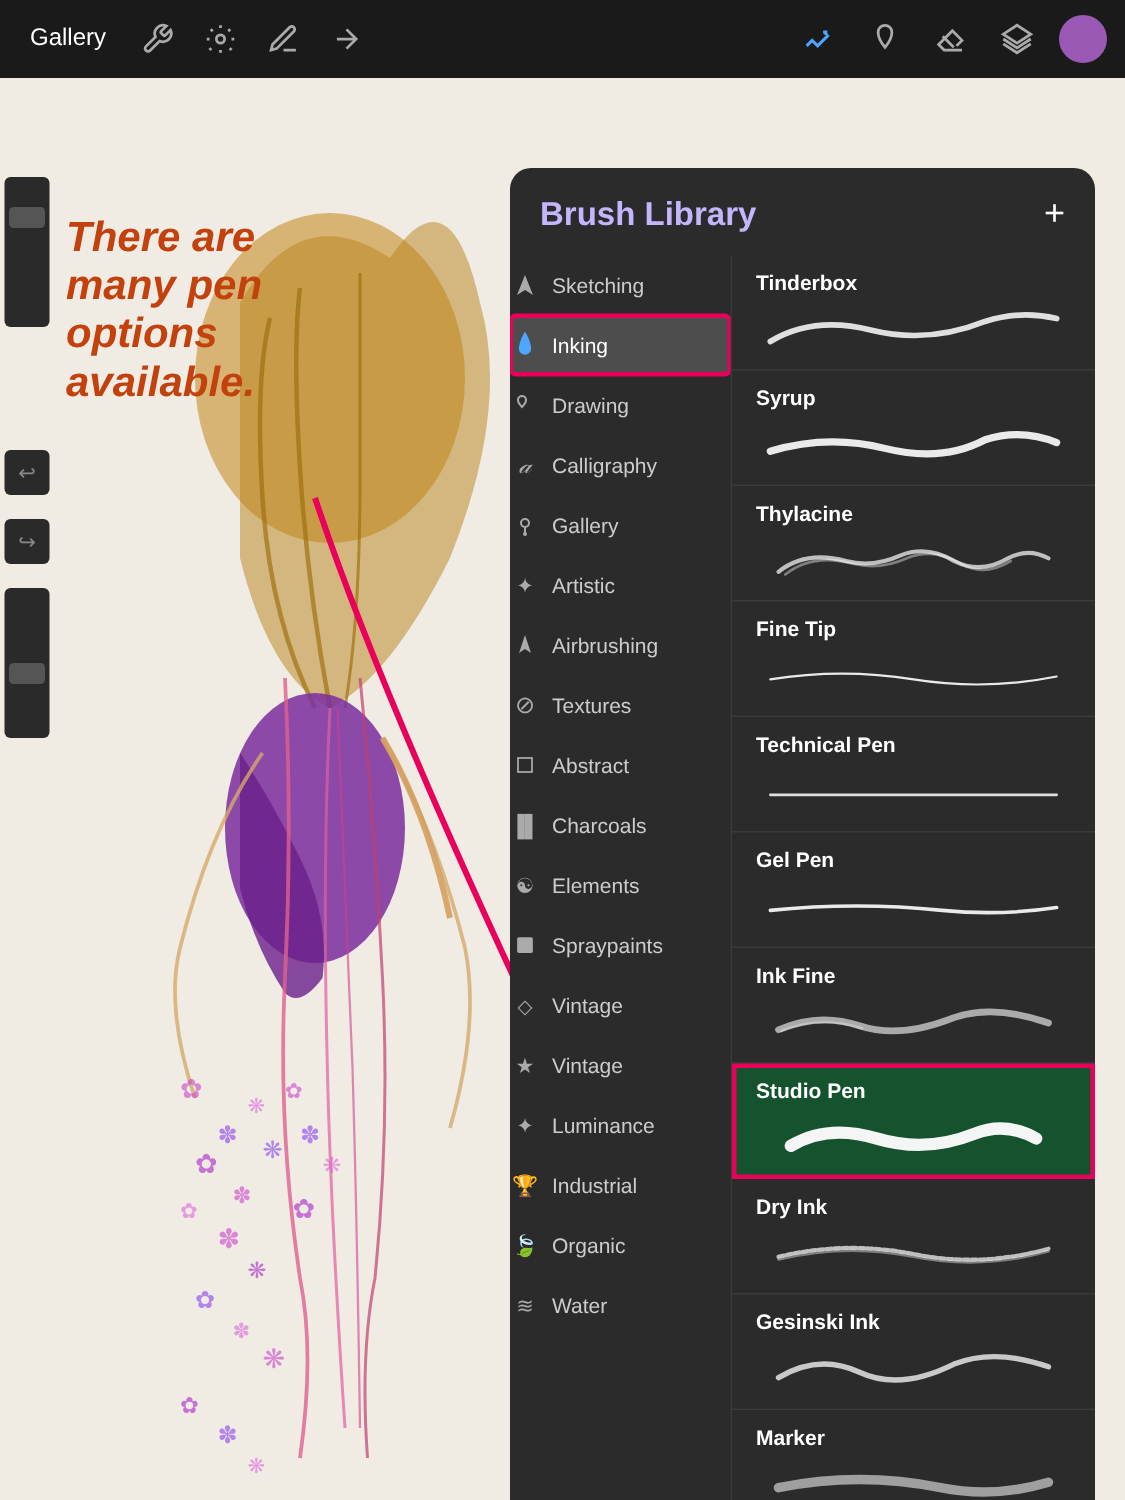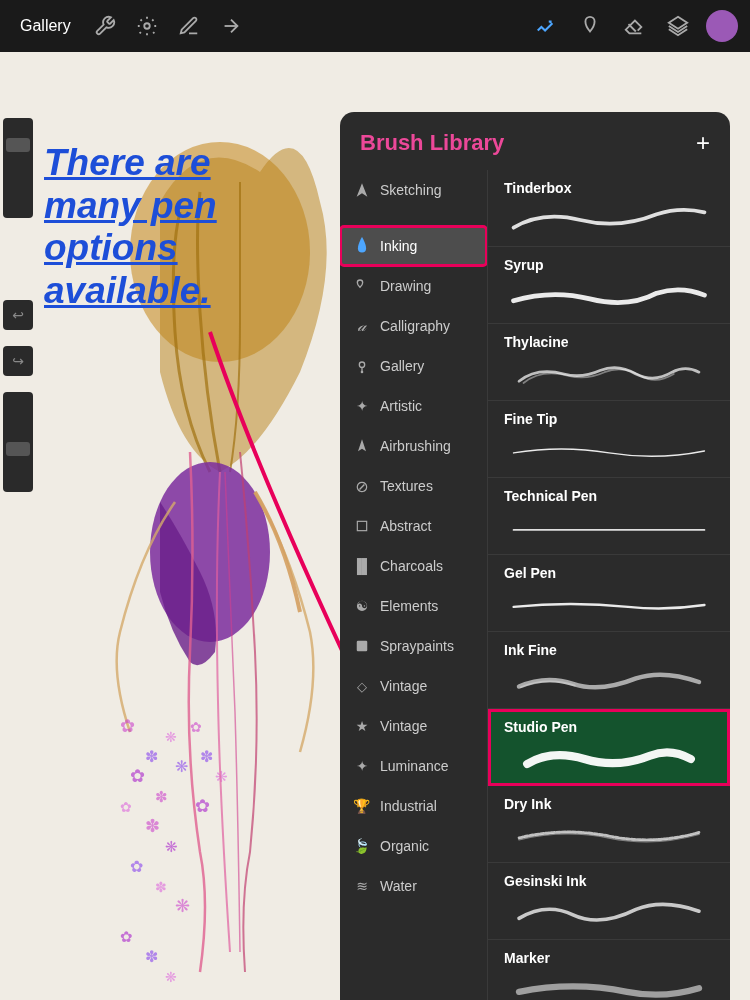--- a/index.html
+++ b/index.html
@@ -129,27 +129,26 @@
       color: #888;
       font-size: 14px;
     }
 
     
     #annotation {
       position: absolute;
       top: 90px;
       left: 44px;
       z-index: 60;
-      color: #1d4ed8;
-      font-size: 37px;
+      color: #c2410c;
+      font-size: 28px;
       font-weight: 900;
       line-height: 1.15;
       font-style: italic;
       max-width: 230px;
-      text-decoration: underline;
     }
 
     
     #arrow-svg {
       position: absolute;
       top: 80px;
       left: 40px;
       width: 440px;
       height: 650px;
       z-index: 61;
@@ -172,21 +171,21 @@
     }
 
     .panel-header {
       display: flex;
       align-items: center;
       justify-content: space-between;
       padding: 18px 20px 14px;
       flex-shrink: 0;
     }
     .panel-title {
-      color: #ec4899;
+      color: #c4b5fd;
       font-size: 22px;
       font-weight: 700;
     }
     .panel-add {
       color: #fff;
       font-size: 24px;
       cursor: pointer;
       line-height: 1;
     }
 
@@ -202,29 +201,28 @@
       flex-shrink: 0;
       overflow-y: auto;
       border-right: 1px solid #3a3a3a;
     }
     .category-list::-webkit-scrollbar { display: none; }
 
     .cat-item {
       display: flex;
       align-items: center;
       gap: 8px;
-      padding: 10px 12px;
+      padding: 10px 0;
       cursor: pointer;
       color: #ccc;
       font-size: 14px;
     }
     .cat-item.active {
       background: #4d4d4d;
       color: #fff;
-      margin-top: 16px;
     }
     .cat-icon {
       width: 20px;
       height: 20px;
       display: flex;
       align-items: center;
       justify-content: center;
       flex-shrink: 0;
       font-size: 14px;
       color: #aaa;

